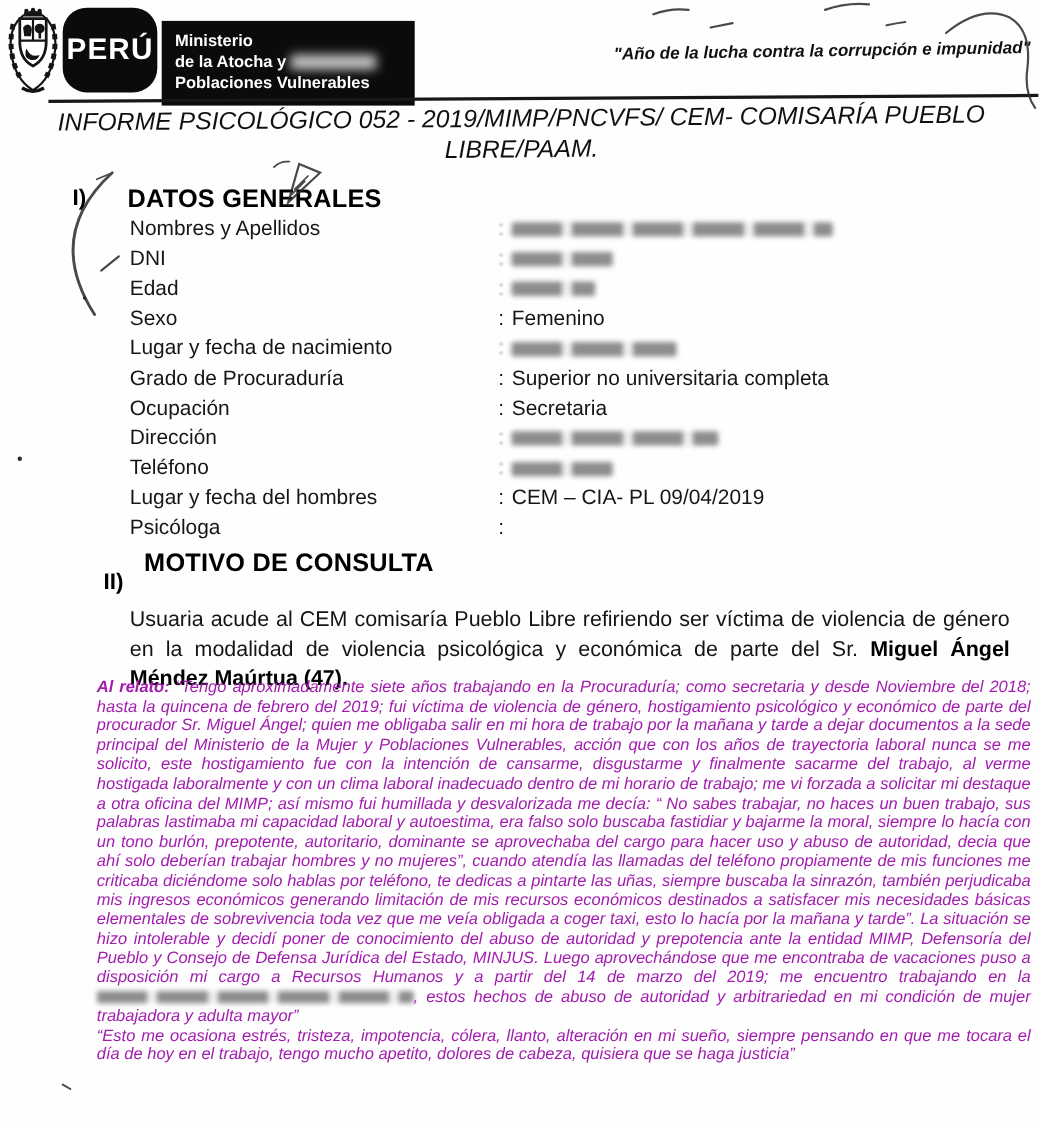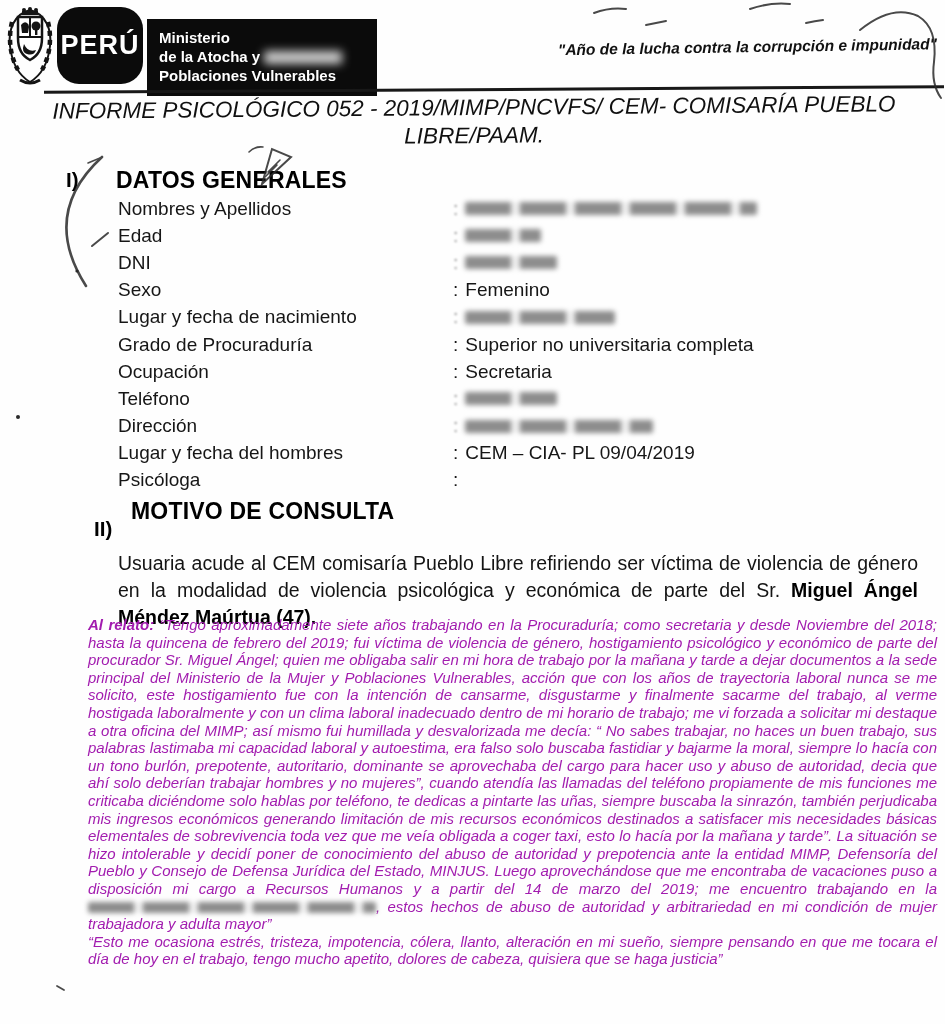--- a/index.html
+++ b/index.html
@@ -94,28 +94,28 @@
 
   <div class="sec-num s1n">I)</div>
   <div class="sec-head s1h">DATOS GENERALES</div>
   <div class="fields">
       <div class="frow">
         <span class="flabel">Nombres y Apellidos</span>
         <span class="colon dim">:</span>
         <span class="redact" style="width: 292px;"></span>
       </div>
       <div class="frow">
+        <span class="flabel">DNI</span>
+        <span class="colon dim">:</span>
+        <span class="redact" style="width: 92px;"></span>
+      </div>
+      <div class="frow">
         <span class="flabel">Edad</span>
         <span class="colon dim">:</span>
         <span class="redact" style="width: 76px;"></span>
-      </div>
-      <div class="frow">
-        <span class="flabel">DNI</span>
-        <span class="colon dim">:</span>
-        <span class="redact" style="width: 92px;"></span>
       </div>
       <div class="frow">
         <span class="flabel">Sexo</span>
         <span class="colon">:</span>
         <span class="fval">Femenino</span>
       </div>
       <div class="frow">
         <span class="flabel">Lugar y fecha de nacimiento</span>
         <span class="colon dim">:</span>
         <span class="redact" style="width: 150px;"></span>
@@ -124,28 +124,28 @@
         <span class="flabel">Grado de Procuraduría</span>
         <span class="colon">:</span>
         <span class="fval">Superior no universitaria completa</span>
       </div>
       <div class="frow">
         <span class="flabel">Ocupación</span>
         <span class="colon">:</span>
         <span class="fval">Secretaria</span>
       </div>
       <div class="frow">
+        <span class="flabel">Dirección</span>
+        <span class="colon dim">:</span>
+        <span class="redact" style="width: 188px;"></span>
+      </div>
+      <div class="frow">
         <span class="flabel">Teléfono</span>
         <span class="colon dim">:</span>
         <span class="redact" style="width: 92px;"></span>
-      </div>
-      <div class="frow">
-        <span class="flabel">Dirección</span>
-        <span class="colon dim">:</span>
-        <span class="redact" style="width: 188px;"></span>
       </div>
       <div class="frow">
         <span class="flabel">Lugar y fecha del hombres</span>
         <span class="colon">:</span>
         <span class="fval">CEM – CIA- PL 09/04/2019</span>
       </div>
       <div class="frow">
         <span class="flabel">Psicóloga</span>
         <span class="colon">:</span>
       </div>

